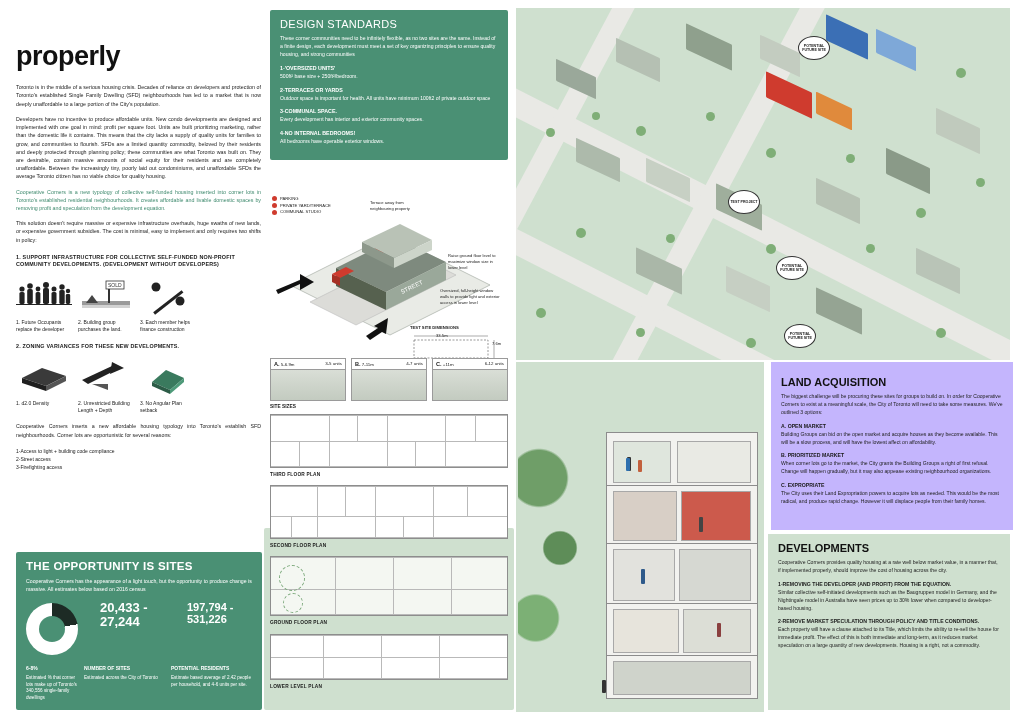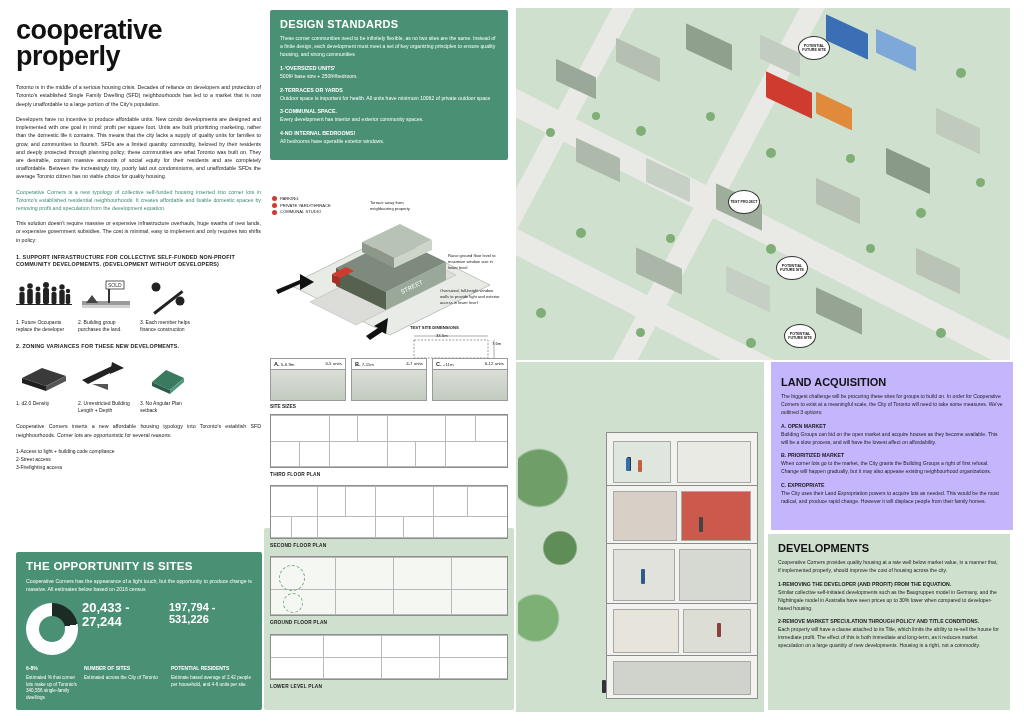--- a/index.html
+++ b/index.html
@@ -33,42 +33,42 @@
 
   .notes{font-size:5px;line-height:1.6;margin-top:8px;}
 
   
   .opp{
     position:absolute;left:16px;top:552px;width:246px;height:158px;
     background:#4a9074;color:#fff;border-radius:2px;padding:8px 10px;box-sizing:border-box;
   }
   .opp h2{font-size:11.5px;margin:0 0 5px 0;letter-spacing:0.3px;font-weight:bold;}
   .opp p{font-size:5.2px;line-height:1.55;margin:0 0 8px 0;}
-  .opp-stats{display:flex;gap:4px;align-items:flex-start;}
+  .opp-stats{display:flex;gap:22px;align-items:flex-start;}
   .donut{
     width:52px;height:52px;border-radius:50%;flex:0 0 auto;margin-top:2px;
     background:conic-gradient(#1d2b25 0 22%, #ffffff 22% 100%);
     position:relative;
   }
   .donut:after{content:"";position:absolute;left:50%;top:50%;transform:translate(-50%,-50%);
     width:26px;height:26px;border-radius:50%;background:#4a9074;}
   .stat{flex:1;}
   .stat .num{font-size:13px;font-weight:bold;line-height:1.1;}
   .stat .num.small{font-size:11px;}
   .opp-caps{display:flex;gap:6px;margin-top:10px;}
   .cap{flex:1;font-size:4.6px;line-height:1.5;}
   .cap b{display:block;font-size:5px;margin-bottom:2px;}
   .cap.first{flex:0 0 52px;}
 
   
   .design{
     position:absolute;left:270px;top:10px;width:238px;
     background:#4a9074;color:#fff;border-radius:2px;padding:8px 10px;box-sizing:border-box;
   }
-  .design h2{font-size:11px;margin:0 0 5px 0;font-weight:bold;letter-spacing:0.3px;}
+  .design h2{font-size:11px;margin:0 0 5px 0;font-weight:normal;letter-spacing:0.3px;}
   .design p{font-size:5.1px;line-height:1.55;margin:0 0 6px 0;}
   .design h3{font-size:5.3px;margin:0 0 2px 0;font-weight:bold;}
 
   .axon{position:absolute;left:270px;top:190px;width:240px;height:160px;}
   .axon svg{display:block;}
 
   .legend{position:absolute;left:272px;top:196px;font-size:4.2px;line-height:1.6;color:#222;}
   .legend .dot{display:inline-block;width:5px;height:5px;border-radius:50%;background:#cf3b2e;margin-right:3px;vertical-align:middle;}
   .annot{position:absolute;font-size:4.1px;line-height:1.45;color:#222;}
 
@@ -124,21 +124,21 @@
   .sp-room{position:absolute;background:#e3e3de;border:0.5px solid #a8a8a8;}
   .figure{position:absolute;background:#333;border-radius:1px;}
 </style>
 </head>
 <body>
 
 <div class="board">
 
   <div class="col-left">
     <div class="title">
-      <span>cooperative</span><br>
+      <br>
       <span>properly</span>
     </div>
 
     <p class="body-p">Toronto is in the middle of a serious housing crisis. Decades of reliance on developers and protection of Toronto's established Single Family Dwelling (SFD) neighbourhoods has led to a market that is now deeply unaffordable to a large portion of the City's population.</p>
     <p class="body-p">Developers have no incentive to produce affordable units. New condo developments are designed and implemented with one goal in mind: profit per square foot. Units are built prioritizing marketing, rather than the domestic life it contains. This means that the city lacks a supply of quality units for families to grow, and communities to flourish. SFDs are a limited quantity commodity, beloved by their residents and deeply protected through planning policy; these communities are what Toronto was built on. They are desirable, contain massive amounts of social equity for their residents and are completely unaffordable. Between the increasingly tiny, poorly laid out condominiums, and unaffordable SFDs the average Toronto citizen has no viable choice for quality housing.</p>
     <p class="body-p green">Cooperative Corners is a new typology of collective self-funded housing inserted into corner lots in Toronto's established residential neighbourhoods. It creates affordable and livable domestic spaces by removing profit and speculation from the development equation.</p>
     <p class="body-p">This solution doesn't require massive or expensive infrastructure overhauls, huge swaths of new lands, or expensive government subsidies. The cost is minimal, easy to implement and only requires two shifts in policy:</p>
 
     <div class="sec-head">1. SUPPORT INFRASTRUCTURE FOR COLLECTIVE SELF-FUNDED NON-PROFIT COMMUNITY DEVELOPMENTS. (DEVELOPMENT WITHOUT DEVELOPERS)</div>
 

